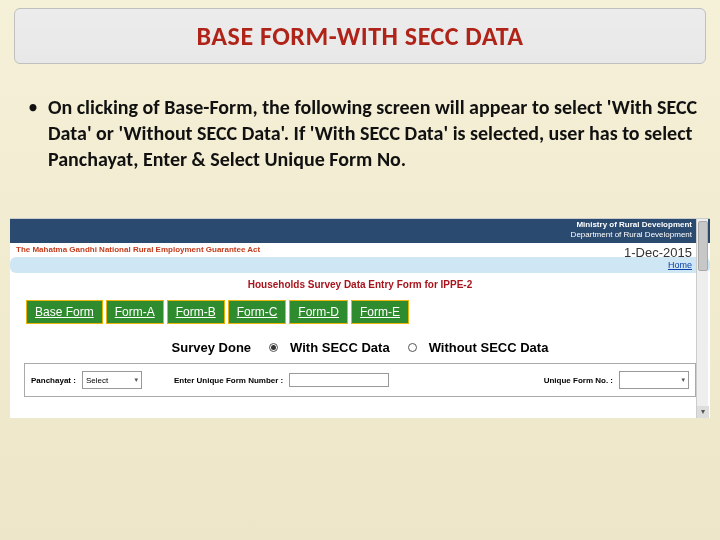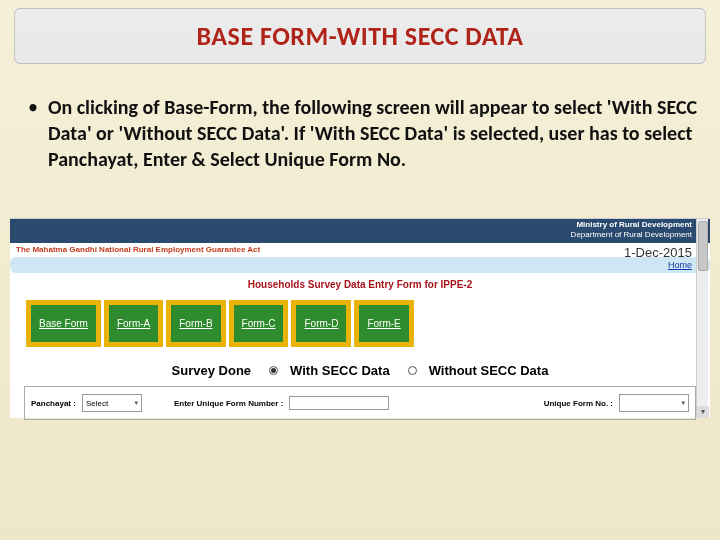--- a/index.html
+++ b/index.html
@@ -94,23 +94,23 @@
     margin-top: 6px;
   }
   .tabs {
     display: flex;
     gap: 3px;
     margin: 10px 0 0 16px;
   }
   .tab {
     background: #2e8b2e;
     color: #fff;
-    border: 5px solid #eab308;
-    font-size: 10px;
-    padding: 13px 8px;
+    border: 1px solid #eab308;
+    font-size: 12px;
+    padding: 4px 8px;
     text-decoration: underline;
   }
   .survey-row {
     display: flex;
     justify-content: center;
     align-items: center;
     gap: 18px;
     margin-top: 16px;
     font-size: 13px;
     font-weight: bold;

